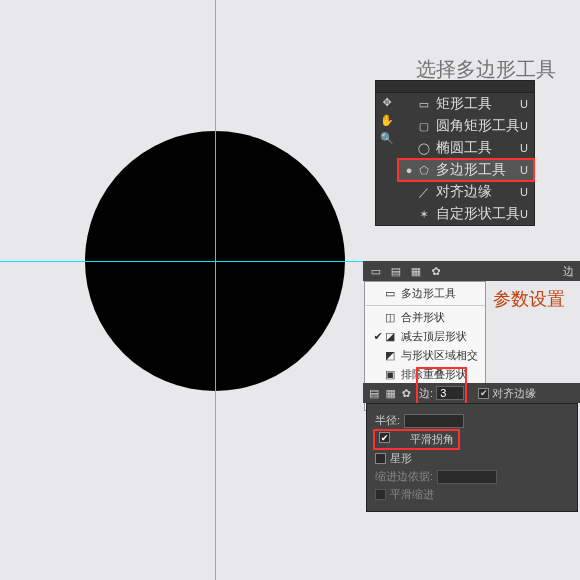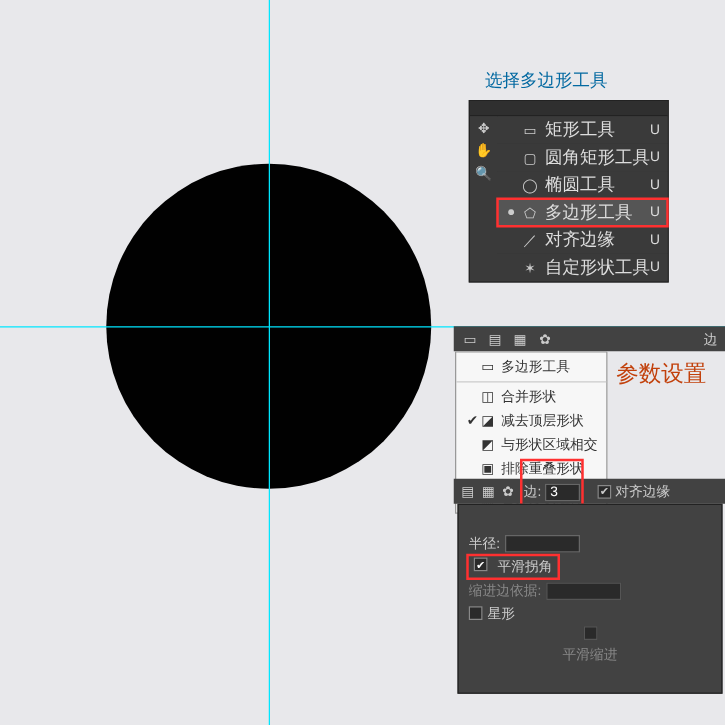--- a/index.html
+++ b/index.html
@@ -34,23 +34,23 @@
     .circle {
       position: absolute;
       width: 260px; height: 260px;
       border-radius: 50%;
       background: #010101;
       left: 85px; top: 131px;
     }
     
     .annot1 {
       position: absolute;
-      left: 388px; top: 56px;
-      color: #0369a1;
-      font-size: 14px;
+      left: 416px; top: 56px;
+      color: #737373;
+      font-size: 20px;
     }
     .annot2 {
       position: absolute;
       left: 493px; top: 287px;
       color: #c2410c;
       font-size: 18px;
     }
     
     .tool-panel {
       position: absolute;
@@ -142,21 +142,21 @@
     }
     .redbox { outline:2px solid #ff3030; outline-offset:-1px; padding:18px 2px;}
     
     .poly-popup {
       position:absolute;
       left: 366px; top: 403px;
       width: 212px;
       background:#424242;
       border:1px solid #222;
       color:#ccc; font-size:11px;
-      padding:20px 8px;
+      padding:6px 8px;
     }
     .poly-popup .row { display:flex; align-items:center; margin:3px 0; gap:4px;}
     .poly-popup .cb {
       width:11px; height:11px; border:1px solid #888; background:#2a2a2a;
       display:inline-flex; align-items:center; justify-content:center;
       font-size:9px; color:#fff;
     }
     .poly-popup .field {
       width:60px; height:14px; border:1px solid #666; background:#2a2a2a;
     }
@@ -281,28 +281,28 @@
 </div>
 
 <div class="poly-popup">
   <div class="row">
     <span>半径:</span>
     <span class="field"></span>
   </div>
   <div class="row">
     <span class="redrow">
       <span class="cb">✔</span>
-      <span style="margin-left:8px;">平滑拐角</span>
+      <span style="margin-left:20px;">平滑拐角</span>
     </span>
+  </div>
+  <div class="row">
+    <span class="cb"></span>
+    <span>星形</span>
   </div>
   <div class="row" style="color:#888;">
     <span>缩进边依据:</span>
     <span class="field" style="border-color:#555;"></span>
   </div>
-  <div class="row">
-    <span class="cb"></span>
-    <span>星形</span>
-  </div>
-  <div class="row" style="color:#888;flex-direction:column;">
+  <div class="row" style="color:#888;">
     <span class="cb" style="border-color:#555;"></span>
     <span>平滑缩进</span>
   </div>
 </div>
 
 </body></html>

